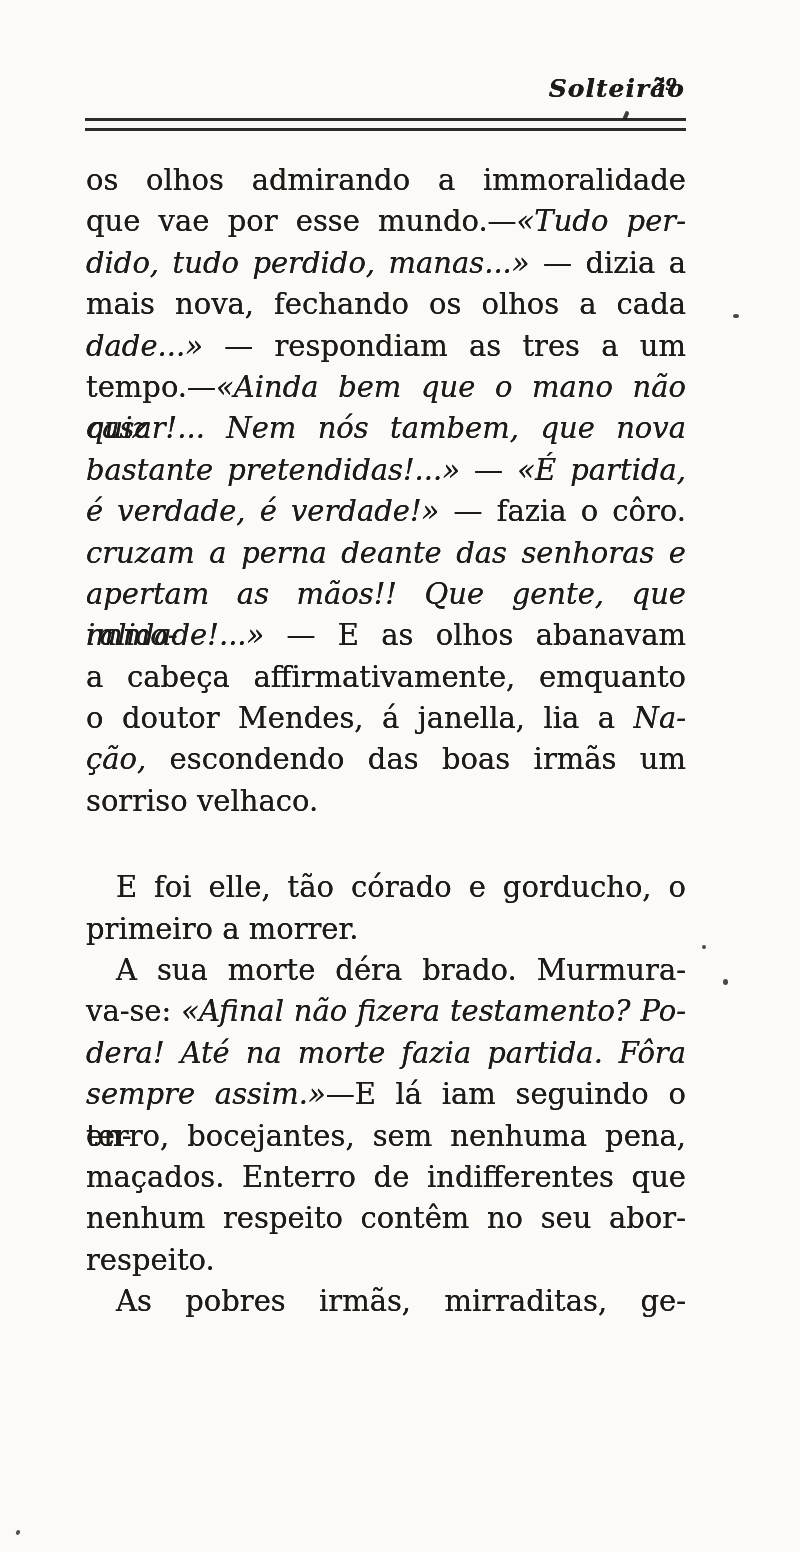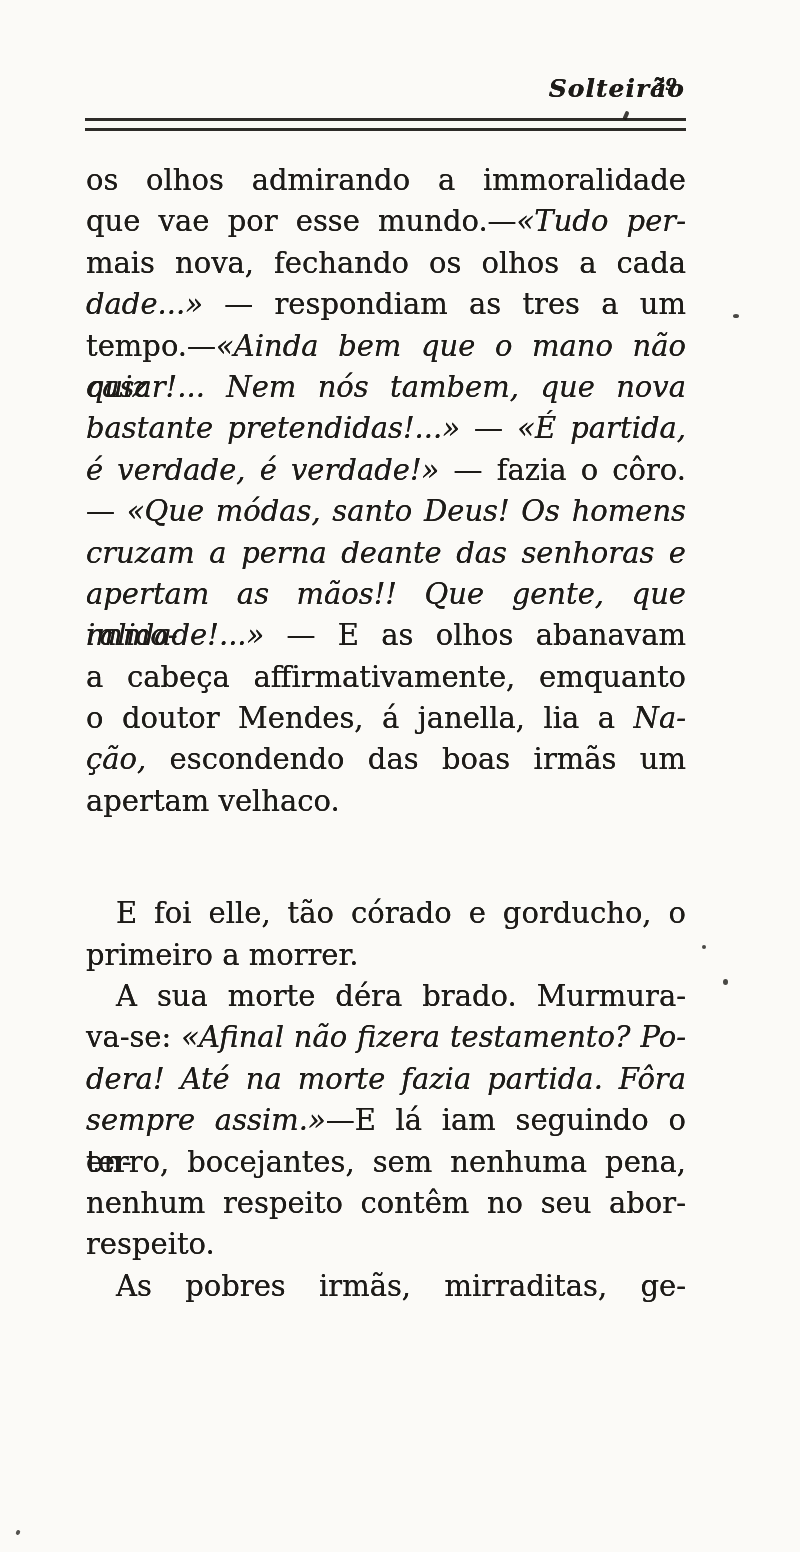--- a/index.html
+++ b/index.html
@@ -62,21 +62,21 @@
   .text-body{
     position:absolute;
     top:160px;
     left:86px;
     width:600px;
     font-size:29px;
     line-height:41.4px;
     text-shadow:0 0 0.55px currentColor;
   }
   .paragraph{margin:0;}
-  .paragraph.gap-before{margin-top:71px;}
+  .paragraph.gap-before{margin-top:45px;}
   .line{
     text-align:justify;
     text-align-last:justify;
     height:41.4px;
     overflow:visible;
   }
   .line.last{
     text-align-last:left;
   }
   .line.indent{
@@ -108,45 +108,46 @@
 <div class="page">
   <div class="running-head">
     <div class="head-title">Solteirão</div>
     <div class="head-number">39</div>
   </div>
   <div class="double-rule"></div>
   <div class="text-body">
       <div class="paragraph">
         <div class="line"><span class="rm">os olhos admirando a immoralidade</span></div>
         <div class="line"><span class="rm">que vae por esse mundo.—</span><span class="it">«Tudo per-</span></div>
+        <div class="line"><span class="it">dido, tudo perdido, manas...»</span><span class="rm"> — dizia a</span></div>
         <div class="line"><span class="rm">mais nova, fechando os olhos a cada</span></div>
         <div class="line"><span class="it">dade...»</span><span class="rm"> — respondiam as tres a um</span></div>
         <div class="line"><span class="rm">tempo.—</span><span class="it">«Ainda bem que o mano não quiz</span></div>
         <div class="line"><span class="it">casar!... Nem nós tambem, que nova</span></div>
         <div class="line"><span class="it">bastante pretendidas!...»</span><span class="rm"> — </span><span class="it">«É partida,</span></div>
         <div class="line"><span class="it">é verdade, é verdade!»</span><span class="rm"> — fazia o côro.</span></div>
-        <div class="line"><span class="rm">— </span><span class="it">«Que módas, santo Deus! Os homens</span></div>
         <div class="line"><span class="it">cruzam a perna deante das senhoras e</span></div>
         <div class="line"><span class="it">apertam as mãos!! Que gente, que immo-</span></div>
         <div class="line"><span class="it">ralidade!...»</span><span class="rm"> — E as olhos abanavam</span></div>
         <div class="line"><span class="rm">a cabeça affirmativamente, emquanto</span></div>
         <div class="line"><span class="rm">o doutor Mendes, á janella, lia a </span><span class="it">Na-</span></div>
         <div class="line"><span class="it">ção,</span><span class="rm"> escondendo das boas irmãs um</span></div>
-        <div class="line last"><span class="rm">apertam velhaco.</span></div>
+        <div class="line last"><span class="rm">sorriso velhaco.</span></div>
       </div>
       <div class="paragraph gap-before">
         <div class="line indent"><span class="rm">E foi elle, tão córado e gorducho, o</span></div>
         <div class="line last"><span class="rm">primeiro a morrer.</span></div>
       </div>
       <div class="paragraph">
         <div class="line indent"><span class="rm">A sua morte déra brado. Murmura-</span></div>
         <div class="line"><span class="rm">va-se: </span><span class="it">«Afinal não fizera testamento? Po-</span></div>
         <div class="line"><span class="it">dera! Até na morte fazia partida. Fôra</span></div>
         <div class="line"><span class="it">sempre assim.»</span><span class="rm">—E lá iam seguindo o en-</span></div>
         <div class="line"><span class="rm">terro, bocejantes, sem nenhuma pena,</span></div>
+        <div class="line"><span class="rm">maçados. Enterro de indifferentes que</span></div>
         <div class="line"><span class="rm">nenhum respeito contêm no seu abor-</span></div>
         <div class="line last"><span class="rm">respeito.</span></div>
       </div>
       <div class="paragraph">
         <div class="line indent"><span class="rm">As pobres irmãs, mirraditas, ge-</span></div>
       </div>
     </div>
   <div class="speck speck-apostrophe"></div>
   <div class="speck speck-1"></div>
   <div class="speck speck-2"></div>

